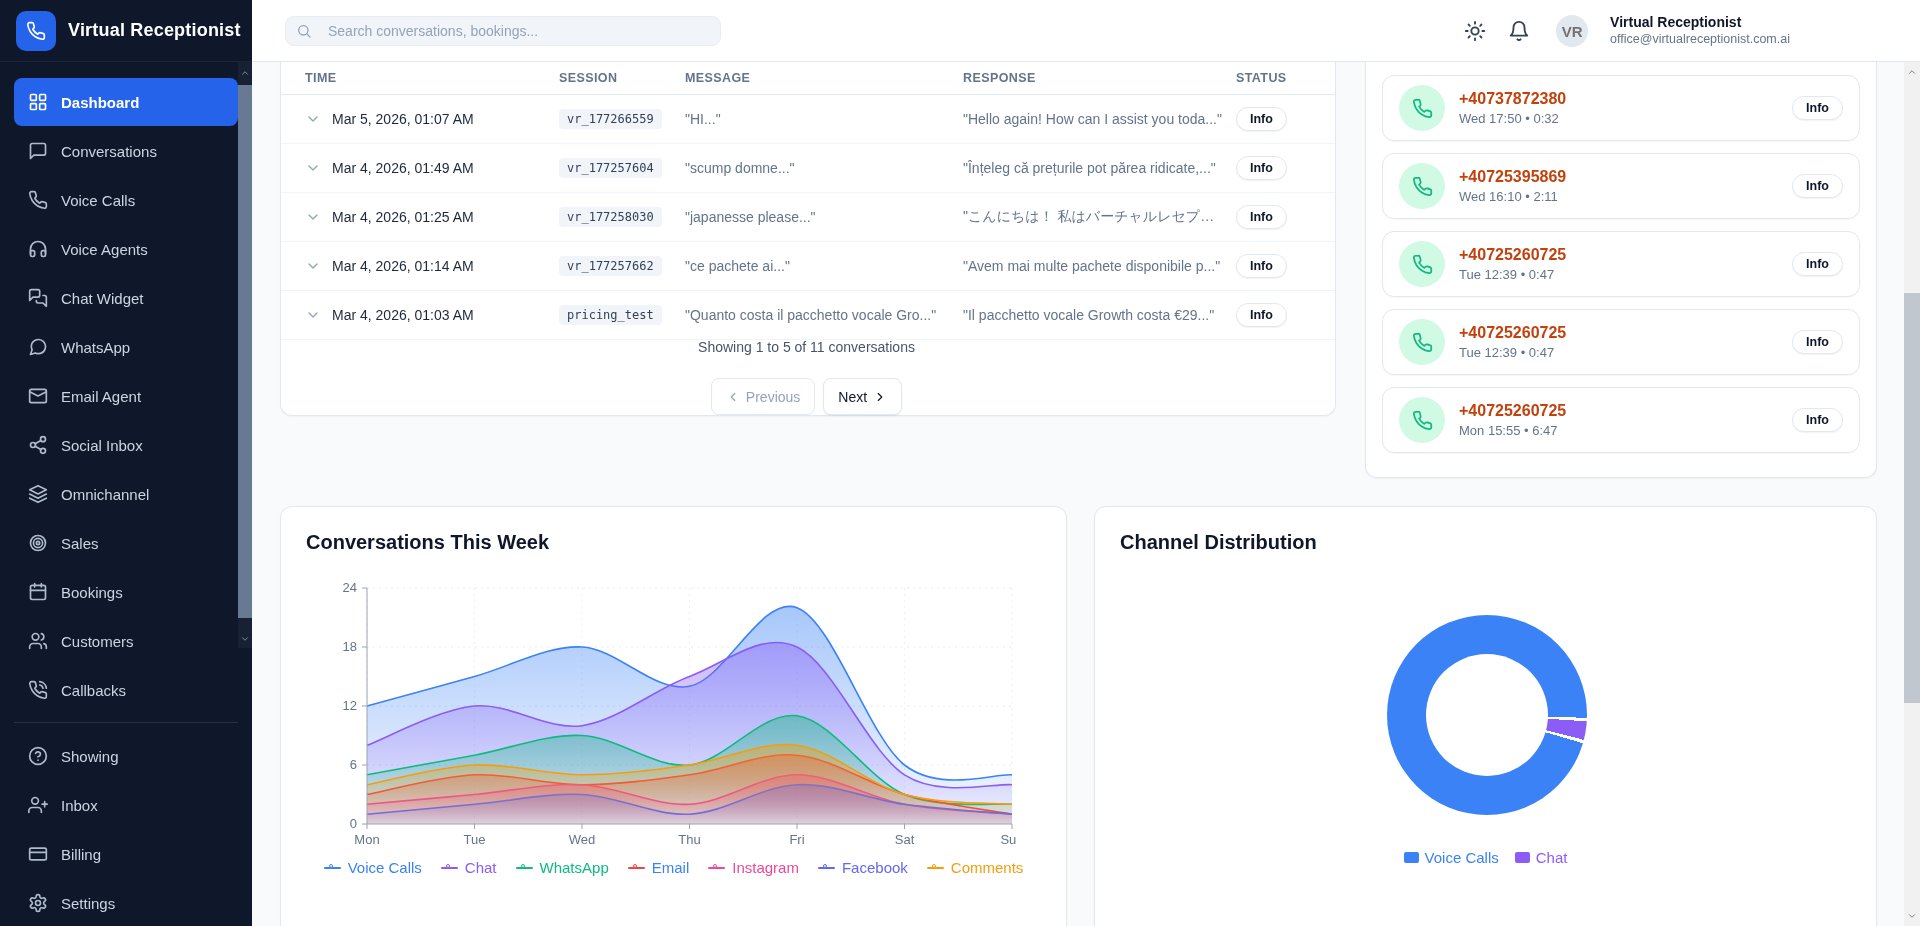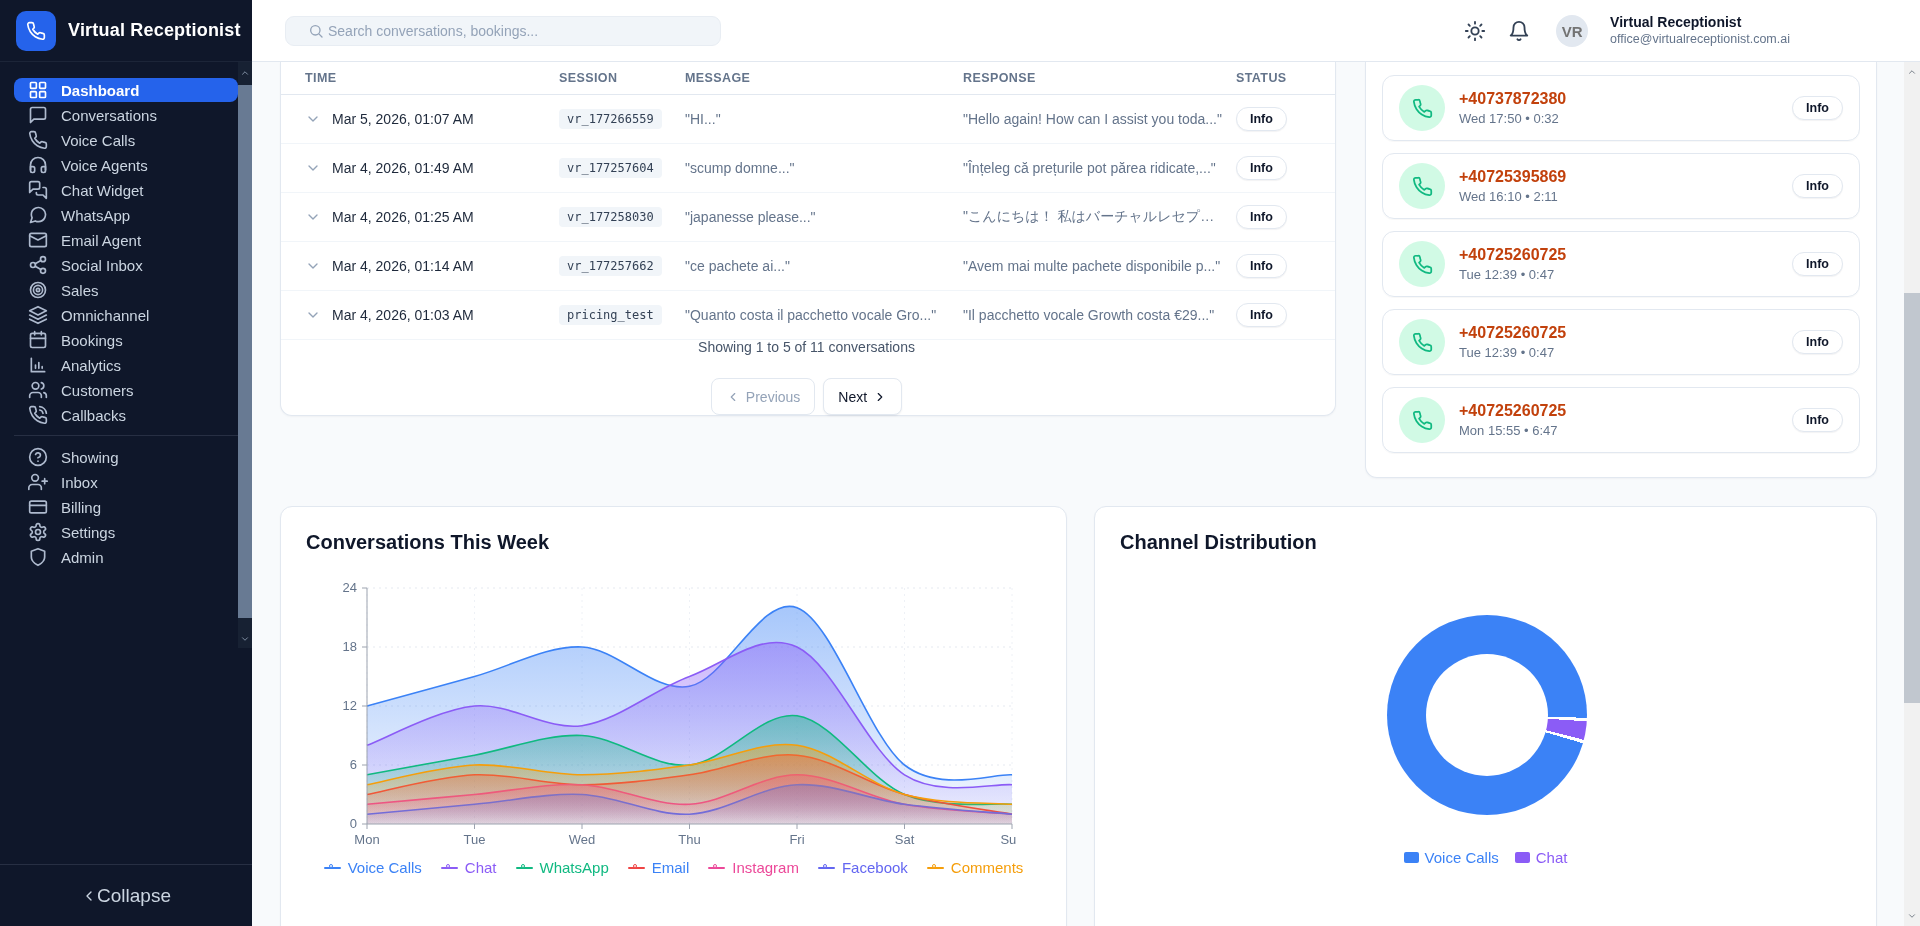--- a/index.html
+++ b/index.html
@@ -8,37 +8,37 @@
   .screen { position:relative; width:1920px; height:926px; overflow:hidden; background:#f8fafc; }
   .icon svg { display:block; width:100%; height:100%; }
 
   
   .sidebar { position:absolute; left:0; top:0; width:252px; height:926px; background:#0f172a; display:flex; flex-direction:column; z-index:6; }
   .logo-row { height:62px; display:flex; align-items:center; gap:12px; padding-left:16px; flex:none; border-bottom:1px solid rgba(148,163,184,.1); }
   .logo-box { width:40px; height:40px; border-radius:10px; background:#2563eb; display:flex; align-items:center; justify-content:center; }
   .logo-box .icon { width:20px; height:20px; color:#fff; }
   .logo-title { font-size:18px; font-weight:700; color:#fff; letter-spacing:.2px; }
   .nav { padding:16px 14px 0 14px; }
-  .nav-item { height:24px; margin-bottom:1px; border-radius:8px; display:flex; align-items:center; gap:13px; padding-left:14px; color:#cbd5e1; font-size:15px; cursor:pointer; }
+  .nav-item { height:48px; margin-bottom:1px; border-radius:8px; display:flex; align-items:center; gap:13px; padding-left:14px; color:#cbd5e1; font-size:15px; cursor:pointer; }
   .nav-item .icon { width:20px; height:20px; flex:none; color:#aebace; }
   .nav-item.active { background:#2563eb; color:#fff; font-weight:600; }
   .nav-item.active .icon { color:#fff; }
   .nav-div { border-top:1px solid rgba(148,163,184,.18); margin:7px 14px 9px 14px; }
   .collapse-row { margin-top:auto; height:62px; border-top:1px solid rgba(148,163,184,.18); display:flex; align-items:center; justify-content:center; color:#cbd5e1; font-size:19px; cursor:pointer; }
   .collapse-row .icon { width:16px; height:16px; }
   
   .side-scroll { position:absolute; right:0; top:62px; width:14px; height:586px; background:#172133; z-index:7; }
   .side-scroll .arrow { position:absolute; left:2px; width:10px; height:10px; color:#94a3b8; }
   .side-scroll .arrow.up { top:6px; }
   .side-scroll .arrow.down { bottom:4px; }
   .side-thumb { position:absolute; left:0; top:23px; width:14px; height:533px; background:#687a93; }
 
   
   .topbar { position:absolute; left:252px; right:0; top:0; height:62px; background:#fff; border-bottom:1px solid #e2e8f0; z-index:5; }
-  .search-box { position:absolute; left:33px; top:16px; width:436px; height:30px; background:#f1f5f9; border:1px solid #e8edf3; border-radius:9px; display:flex; align-items:center; padding:0 22px; gap:4px; }
+  .search-box { position:absolute; left:33px; top:16px; width:436px; height:30px; background:#f1f5f9; border:1px solid #e8edf3; border-radius:9px; display:flex; align-items:center; padding:0 10px; gap:16px; }
   .search-box .icon { width:16px; height:16px; color:#94a3b8; flex:none; }
   .search-box input { border:0; outline:0; background:transparent; font-family:inherit; font-size:14px; color:#334155; width:100%; }
   .search-box input::placeholder { color:#94a3b8; }
   .top-right { position:absolute; right:130px; top:0; height:62px; display:flex; align-items:center; gap:22px; }
   .tb-icon-btn { width:22px; height:22px; color:#334155; cursor:pointer; }
   .avatar { width:32px; height:32px; border-radius:50%; background:#e2e8f0; display:flex; align-items:center; justify-content:center; font-size:15px; font-weight:700; color:#737373; margin-left:4px; }
   .user-block { line-height:1.25; }
   .user-name { font-size:14px; font-weight:700; color:#0f172a; }
   .user-email { font-size:12.5px; color:#64748b; }
 
@@ -185,54 +185,45 @@
               <circle cx="6" cy="12" r="3"></circle>
               <circle cx="18" cy="19" r="3"></circle>
               <path d="m8.59 13.51 6.83 3.98M15.41 6.51l-6.82 3.98"></path>
             </svg>
           </span>
           <span>Social Inbox</span>
         </div>
         <div class="nav-item">
           <span class="icon">
             <svg viewBox="0 0 24 24" fill="none" stroke="currentColor" stroke-width="2" stroke-linecap="round" stroke-linejoin="round">
+              <path d="m2 7 10-5 10 5-10 5z"></path>
+              <path d="m2 12 10 5 10-5"></path>
+              <path d="m2 17 10 5 10-5"></path>
+            </svg>
+          </span>
+          <span>Omnichannel</span>
+        </div>
+        <div class="nav-item">
+          <span class="icon">
+            <svg viewBox="0 0 24 24" fill="none" stroke="currentColor" stroke-width="2" stroke-linecap="round" stroke-linejoin="round">
               <circle cx="12" cy="12" r="9"></circle>
               <circle cx="12" cy="12" r="5.5"></circle>
               <circle cx="12" cy="12" r="2"></circle>
             </svg>
           </span>
           <span>Sales</span>
         </div>
         <div class="nav-item">
           <span class="icon">
             <svg viewBox="0 0 24 24" fill="none" stroke="currentColor" stroke-width="2" stroke-linecap="round" stroke-linejoin="round">
-              <path d="m2 7 10-5 10 5-10 5z"></path>
-              <path d="m2 12 10 5 10-5"></path>
-              <path d="m2 17 10 5 10-5"></path>
-            </svg>
-          </span>
-          <span>Omnichannel</span>
-        </div>
-        <div class="nav-item">
-          <span class="icon">
-            <svg viewBox="0 0 24 24" fill="none" stroke="currentColor" stroke-width="2" stroke-linecap="round" stroke-linejoin="round">
               <rect x="3" y="4" width="18" height="17" rx="2"></rect>
               <path d="M16 2v4M8 2v4M3 10h18"></path>
             </svg>
           </span>
           <span>Bookings</span>
-        </div>
-        <div class="nav-item">
-          <span class="icon">
-            <svg viewBox="0 0 24 24" fill="none" stroke="currentColor" stroke-width="2" stroke-linecap="round" stroke-linejoin="round">
-              <path d="M4 4v16h16"></path>
-              <path d="M9 16v-4M13 16v-7M17 16v-2"></path>
-            </svg>
-          </span>
-          <span>Analytics</span>
         </div>
         <div class="nav-item">
           <span class="icon">
             <svg viewBox="0 0 24 24" fill="none" stroke="currentColor" stroke-width="2" stroke-linecap="round" stroke-linejoin="round">
               <path d="M16 21v-2a4 4 0 0 0-4-4H6a4 4 0 0 0-4 4v2"></path>
               <circle cx="9" cy="7" r="4"></circle>
               <path d="M22 21v-2a4 4 0 0 0-3-3.87"></path>
               <path d="M16 3.13a4 4 0 0 1 0 7.75"></path>
             </svg>
           </span>

